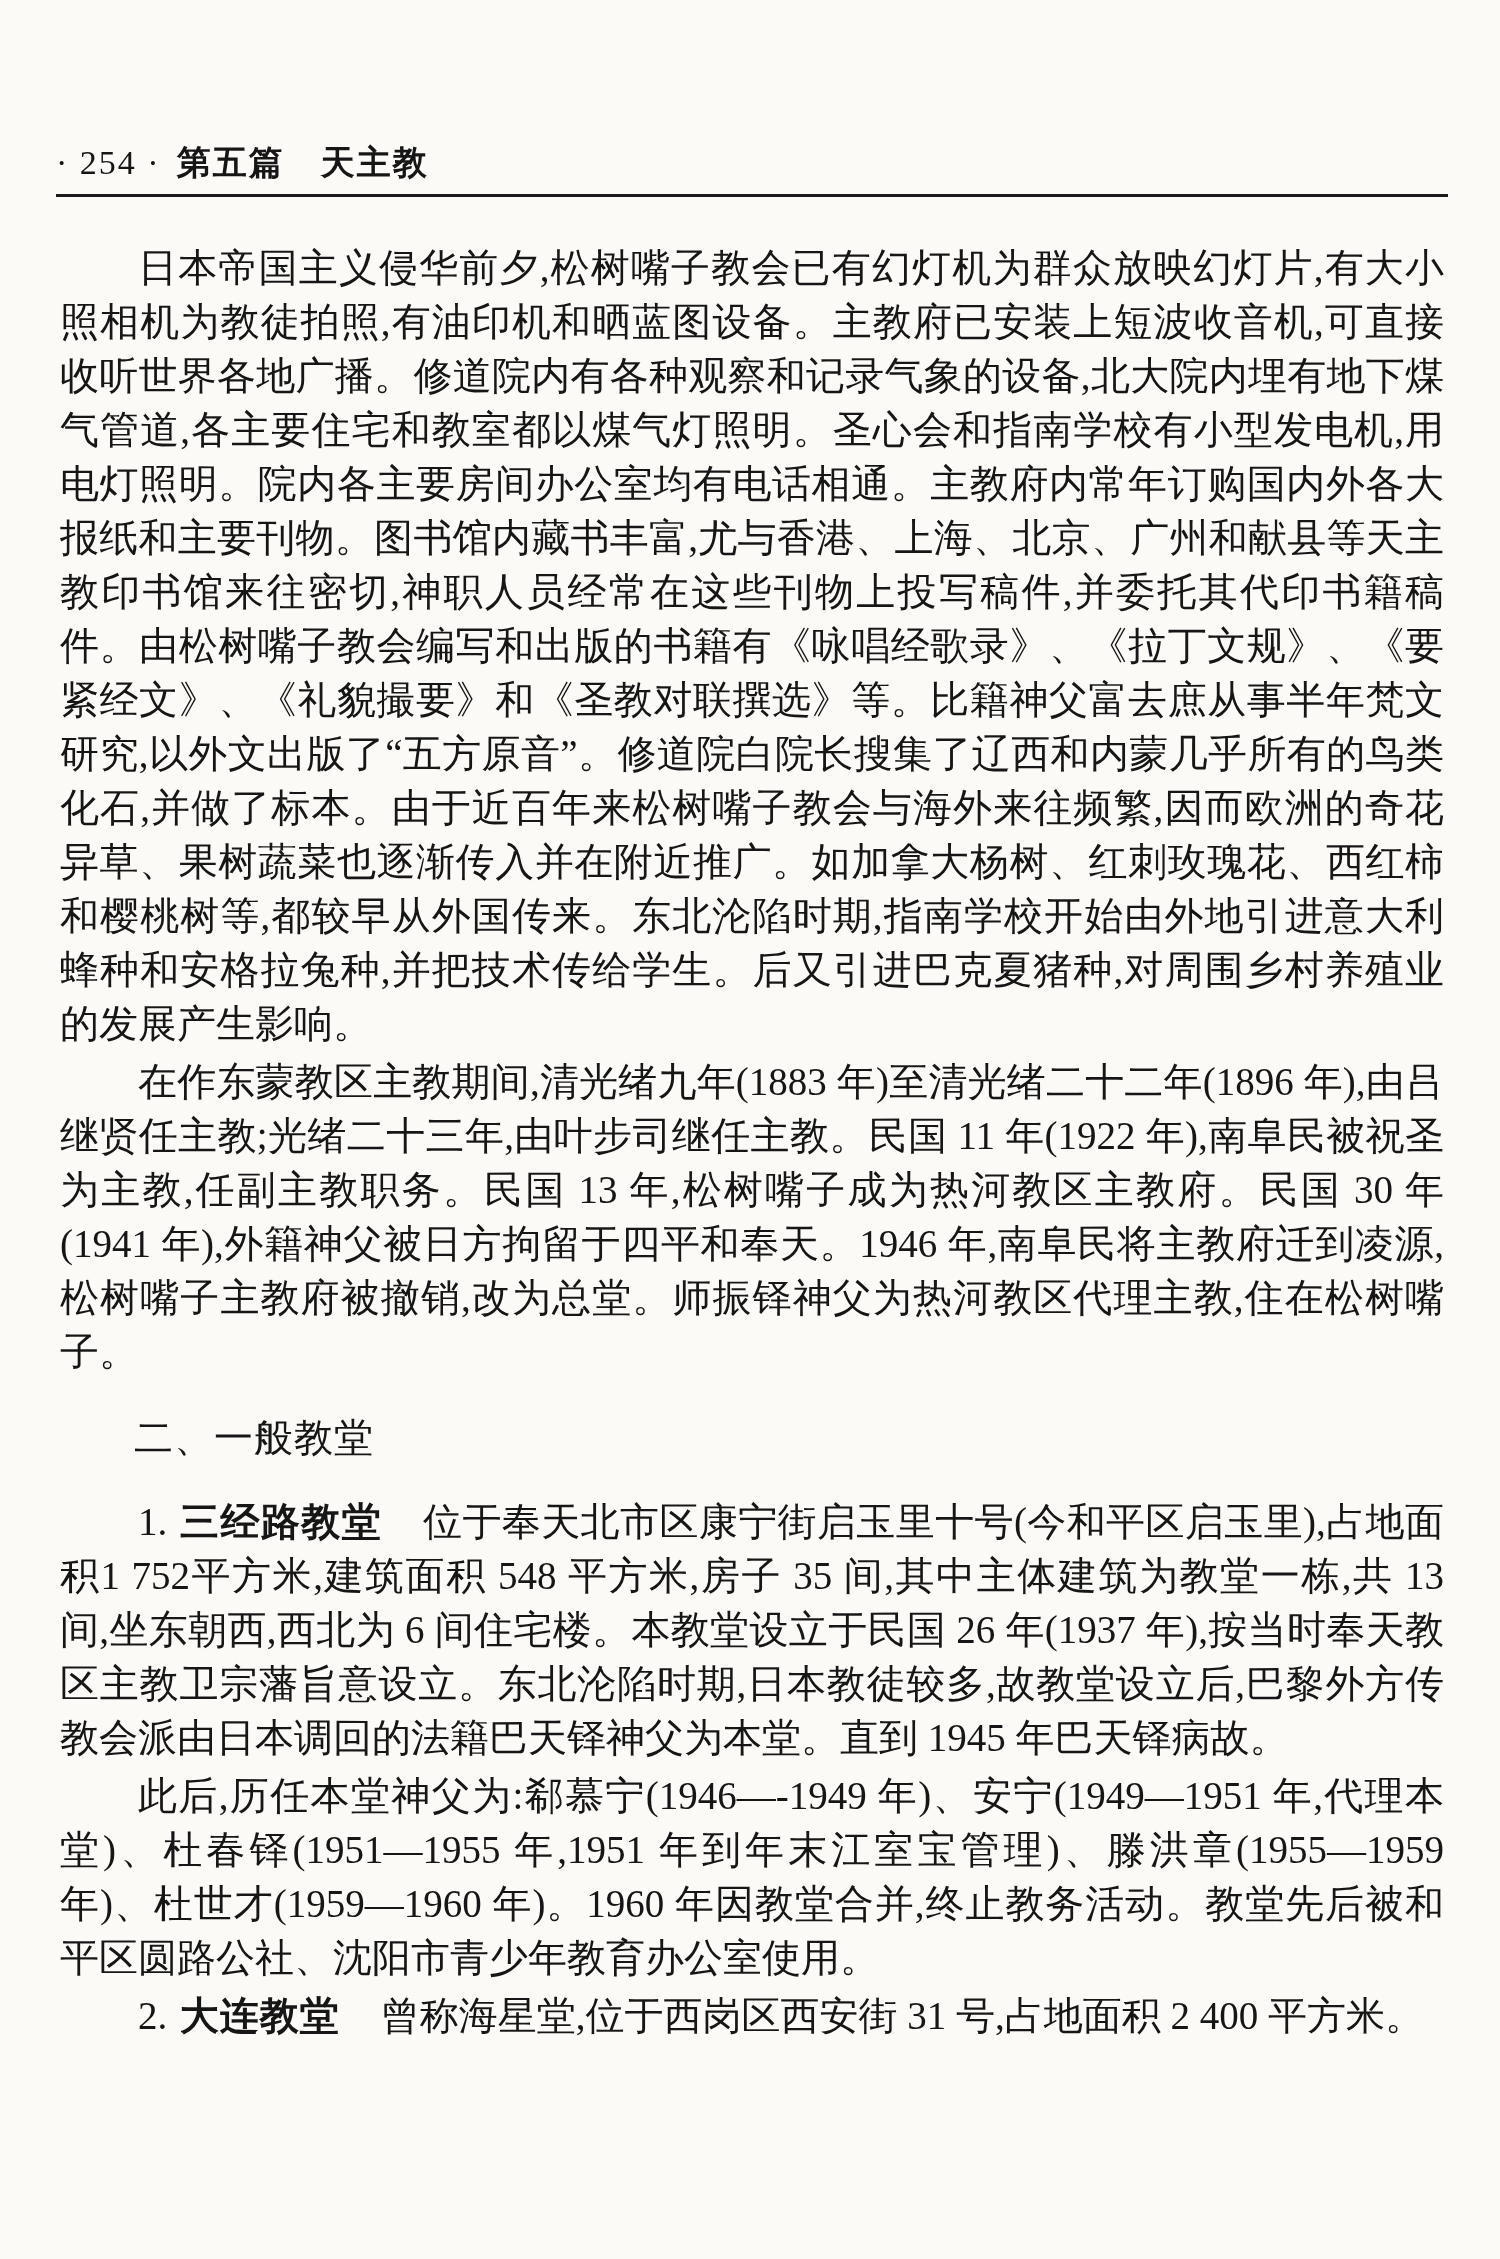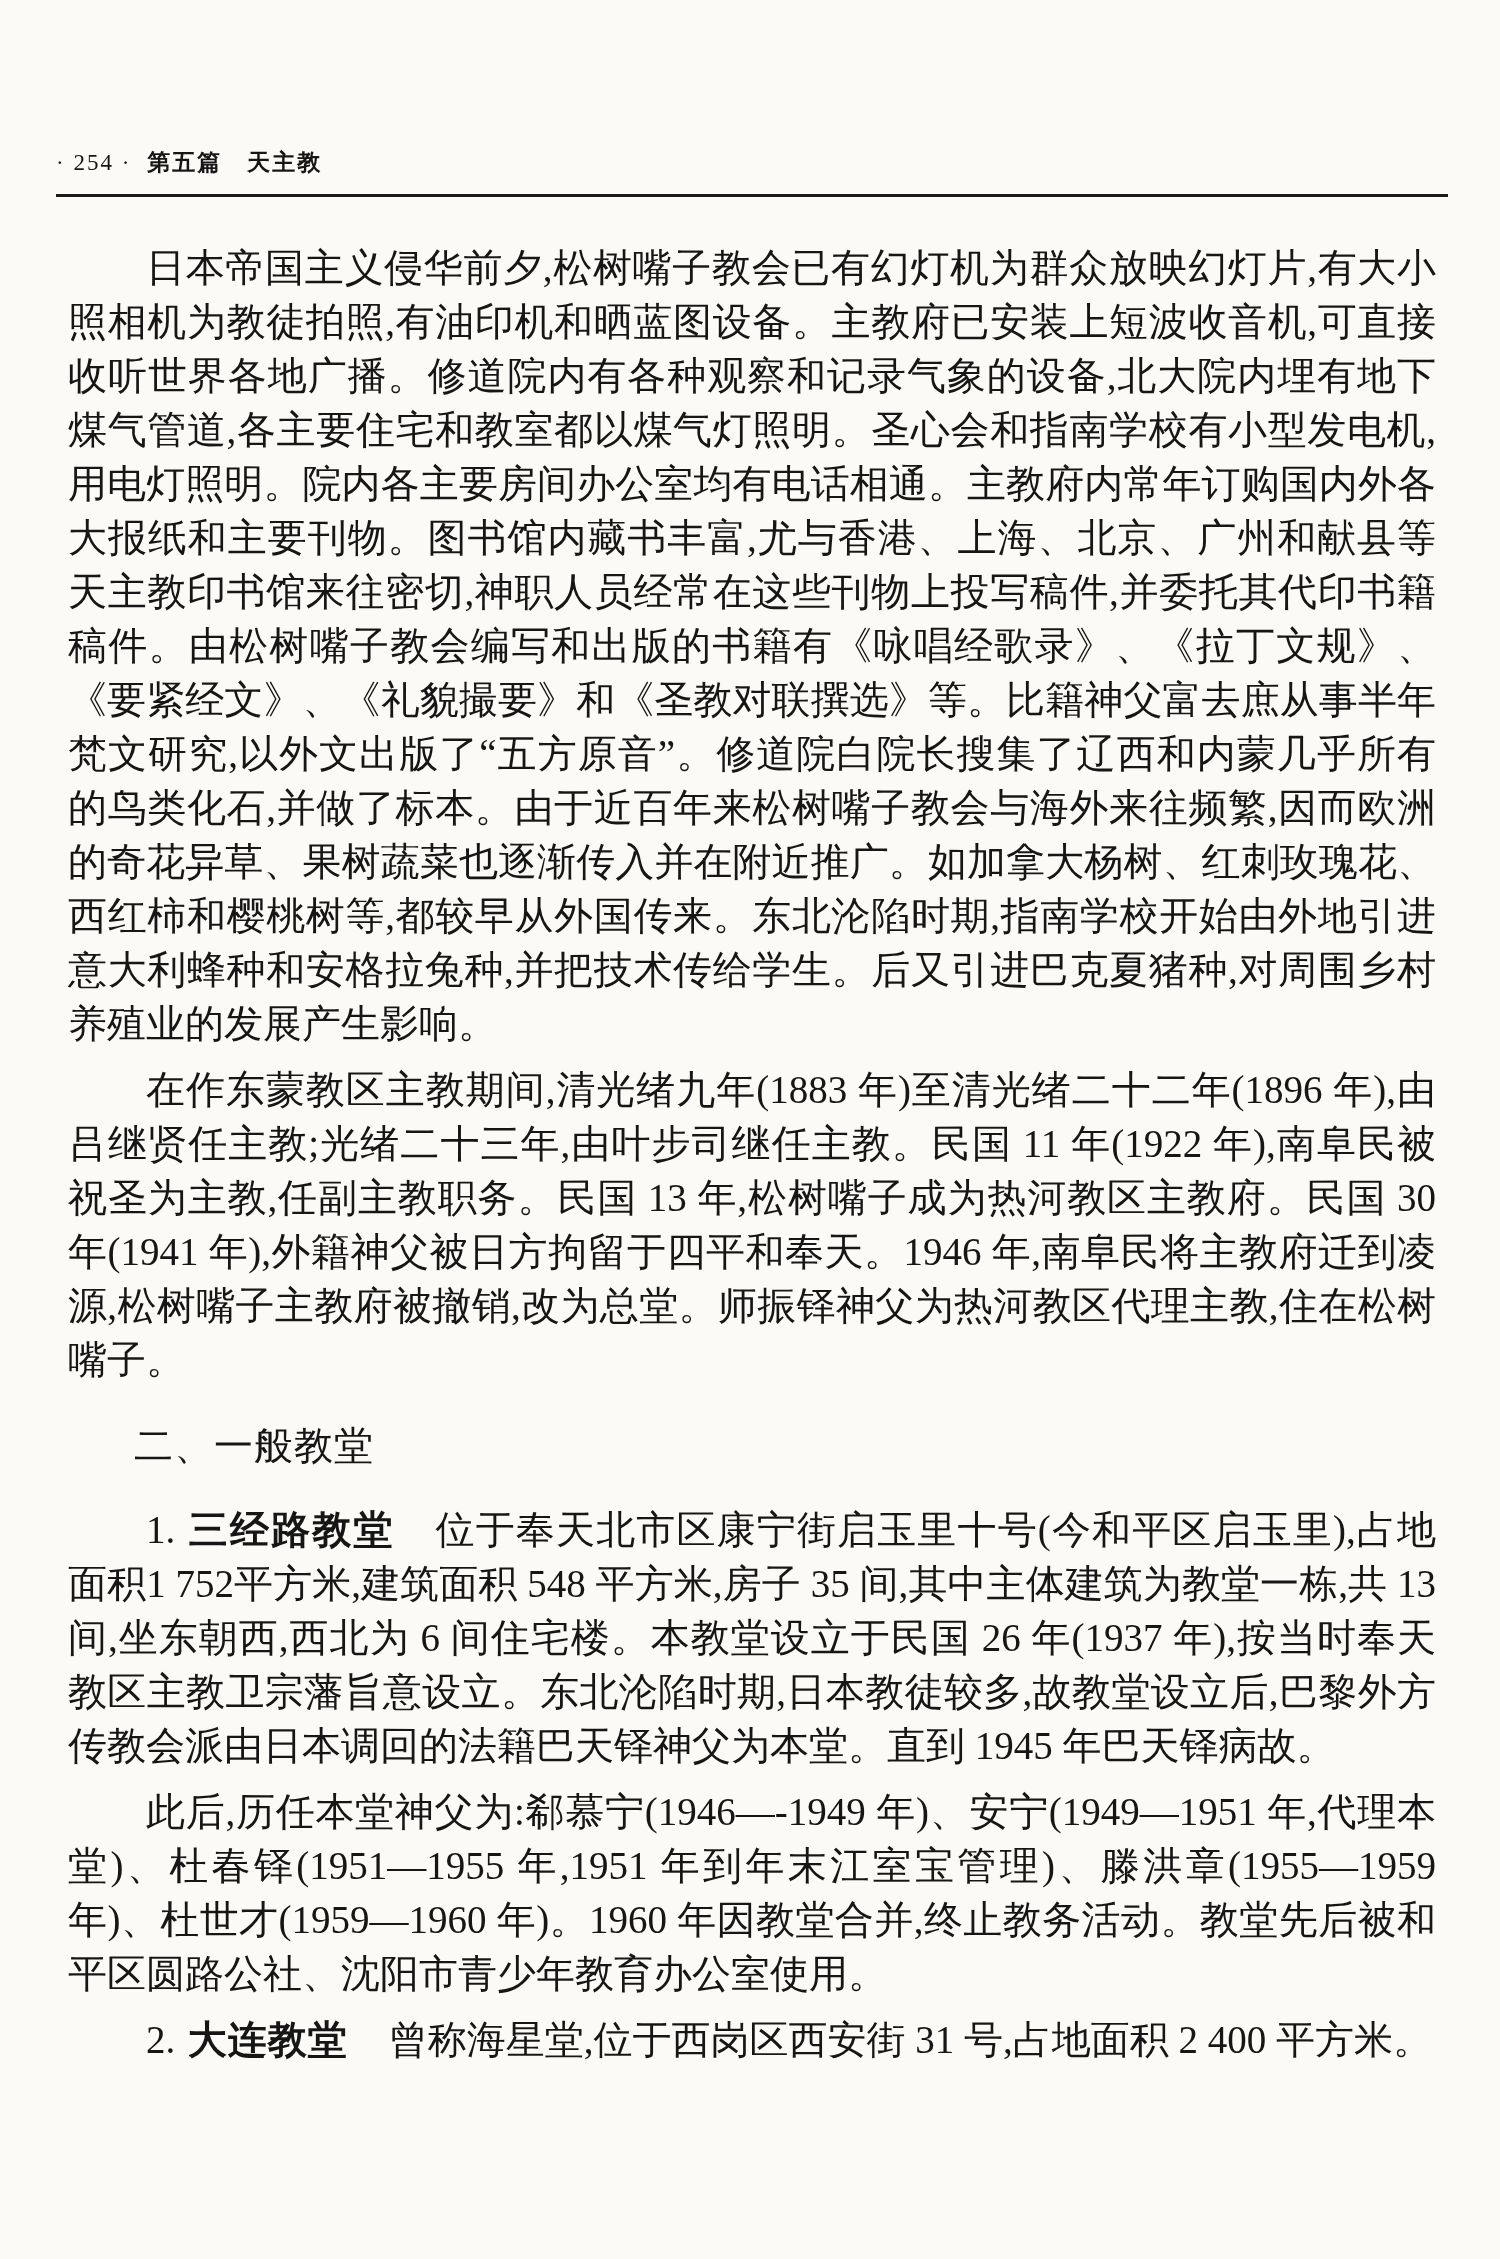--- a/index.html
+++ b/index.html
@@ -13,21 +13,21 @@
   }
   .page {
     box-sizing: border-box;
     width: 1500px;
     height: 2259px;
     padding: 143px 52px 0 56px;
   }
   .header {
     display: flex;
     align-items: center;
-    font-size: 23px;
+    font-size: 34px;
     line-height: 40px;
     white-space: nowrap;
   }
   .pageno { letter-spacing: 2px; }
   .section {
     font-weight: bold;
     margin-left: 16px;
     letter-spacing: 2px;
   }
   .rule {
@@ -36,21 +36,21 @@
     margin-top: 11px;
   }
   .body {
     margin-top: 44px;
     font-size: 39px;
     line-height: 54px;
     text-align: justify;
     text-justify: inter-ideograph;
   }
   .para {
-    margin: 12px;
+    margin: 4px;
     text-indent: 2em;
   }
   .subhead {
     font-size: 39px;
     line-height: 54px;
     font-weight: normal;
     margin: 32px 0 30px 0;
     text-indent: 2em;
     letter-spacing: 1px;
   }

